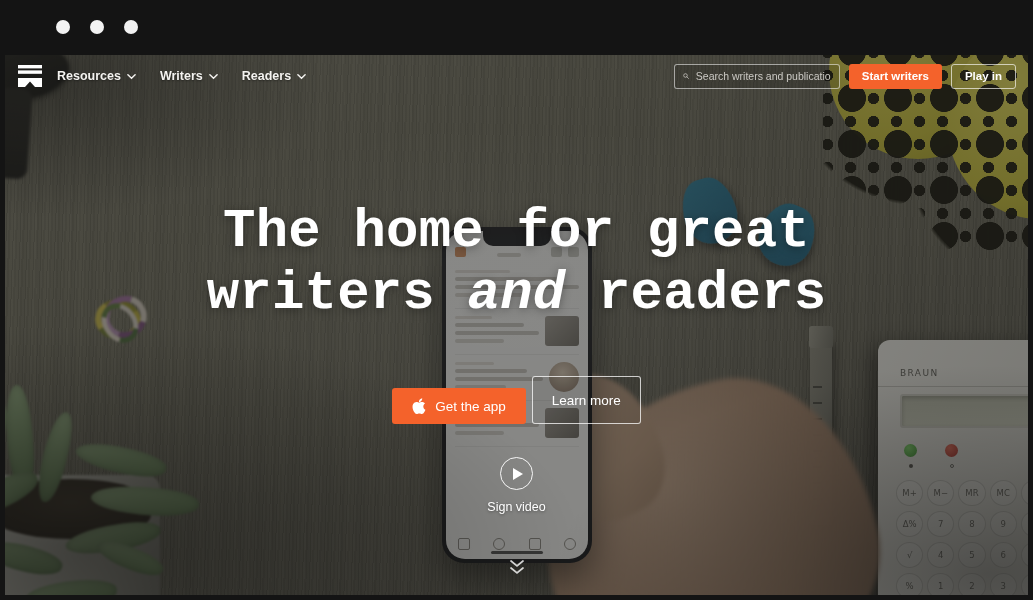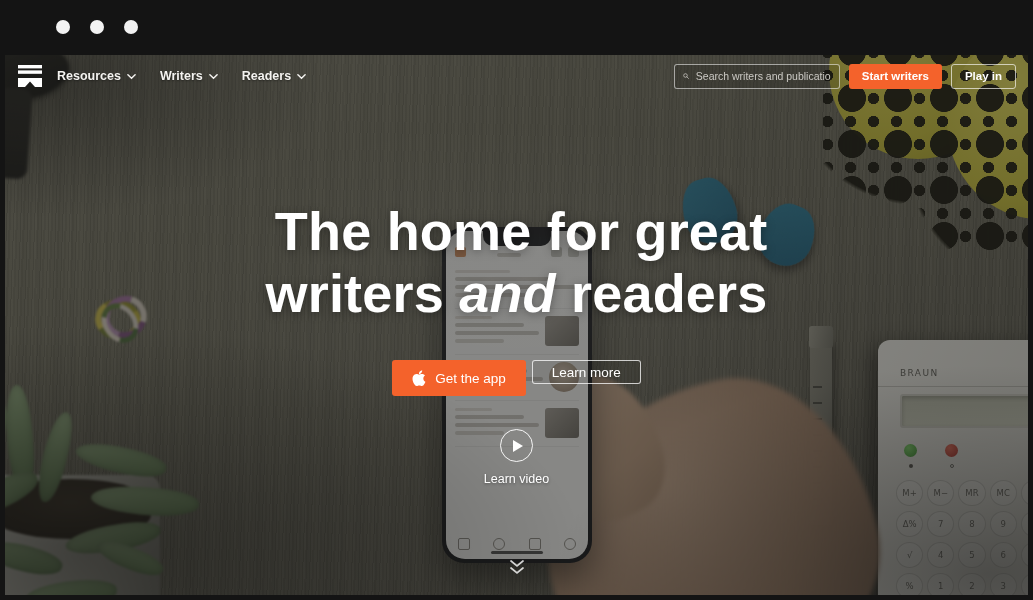--- a/index.html
+++ b/index.html
@@ -177,29 +177,29 @@
   #startwriting { height:25px; padding:0 13px; background:#f4622b; color:#fff; border:0;
     border-radius:3px; font-size:11.5px; font-weight:700; cursor:pointer;
     font-family:"Liberation Sans", sans-serif; }
   #signin { height:25px; padding:0 13px; background:transparent; color:#fff;
     border:1px solid rgba(255,255,255,.65); border-radius:3px; font-size:11.5px;
     font-weight:700; cursor:pointer; font-family:"Liberation Sans", sans-serif; }
 
   
   #hero { position:absolute; left:0; top:42px; width:100%; height:498px;
     display:flex; flex-direction:column; align-items:center; z-index:8; }
-  #headline { margin-top:104px; text-align:right; color:#fff;
-    font-family:Liberation Sans, sans-serif; font-size:54px; line-height:1.14;
+  #headline { margin-top:104px; text-align:center; color:#fff;
+    font-family:Liberation Mono, monospace; font-size:54px; line-height:1.14;
     letter-spacing:.2px; text-shadow:0 2px 10px rgba(0,0,0,.35); }
   #headline .it { font-style:italic; }
-  #ctas { margin-top:36px; display:flex; gap:6px; align-items:flex-start; }
+  #ctas { margin-top:52px; display:flex; gap:6px; align-items:flex-end; }
   #getapp { display:flex; align-items:center; gap:9px; height:36px; padding:0 20px;
     background:#f4622b; color:#fff; border:0; border-radius:3px; font-size:13.5px;
     font-weight:400; cursor:pointer; font-family:"Liberation Sans", sans-serif; }
-  #learnmore { height:24px; padding:0 19px; background:rgba(0,0,0,.06); color:#fff;
+  #learnmore { height:48px; padding:0 19px; background:rgba(0,0,0,.06); color:#fff;
     border:1px solid rgba(255,255,255,.75); border-radius:3px; font-size:13.5px;
     cursor:pointer; font-family:"Liberation Sans", sans-serif; }
   #playwrap { margin-top:33px; display:flex; flex-direction:column; align-items:center;
     gap:10px; cursor:pointer; }
   #playcircle { width:33px; height:33px; border-radius:50%; border:1.6px solid rgba(255,255,255,.92);
     display:flex; align-items:center; justify-content:center; }
   #playcircle .tri { width:0; height:0; margin-left:3px;
     border-left:10px solid #fff; border-top:6px solid transparent; border-bottom:6px solid transparent; }
   #playlabel { color:#fff; font-size:12.5px; text-shadow:0 1px 3px rgba(0,0,0,.4); }
   #scrolldown { position:absolute; left:50%; bottom:14px; transform:translateX(-50%);
@@ -423,21 +423,21 @@
             </svg>
           <span>Get the app</span>
         </button>
         <button id="learnmore">Learn more</button>
       </div>
 
       <div id="playwrap">
         <div id="playcircle">
           <span class="tri"></span>
         </div>
-        <div id="playlabel">Learn video</div>
+        <div id="playlabel">Sign video</div>
       </div>
 
       <div id="scrolldown">
         <svg width="22" height="20" viewBox="0 0 22 20">
           <path d="M5 4 L11 9 L17 4" stroke="#fff" stroke-width="1.7" fill="none" stroke-linecap="round"></path>
           <path d="M5 11 L11 16 L17 11" stroke="#fff" stroke-width="1.7" fill="none" stroke-linecap="round"></path>
           </svg>
       </div>
     </div>
 

